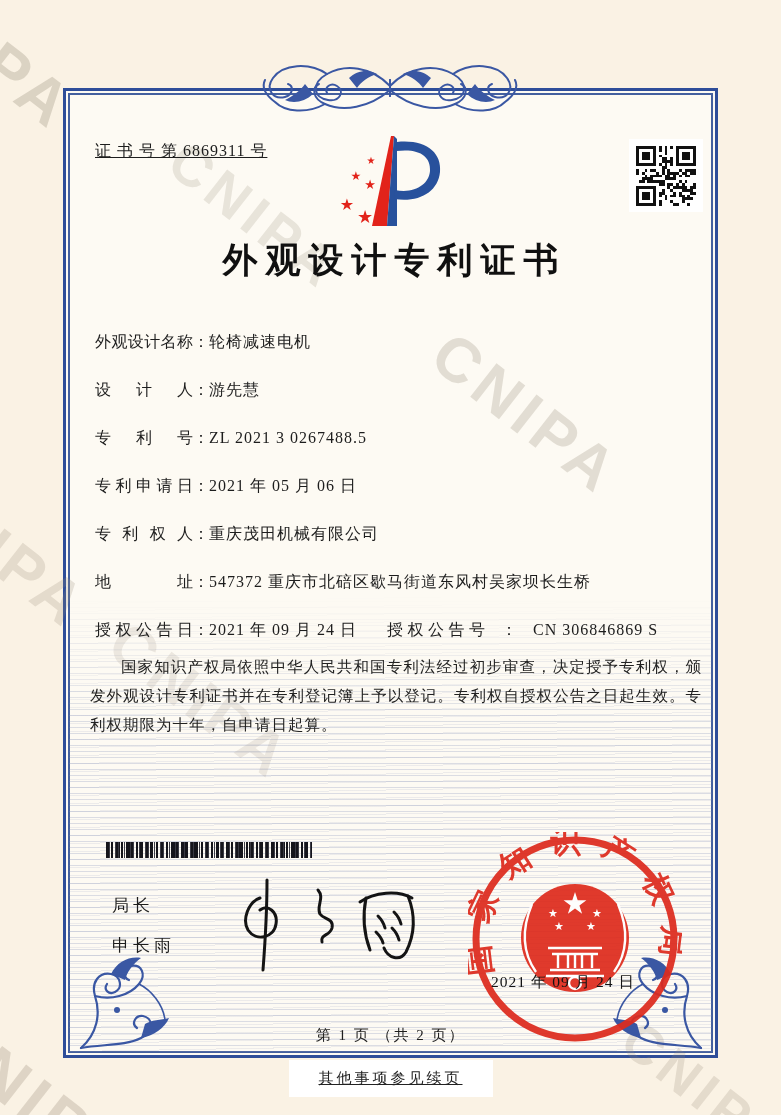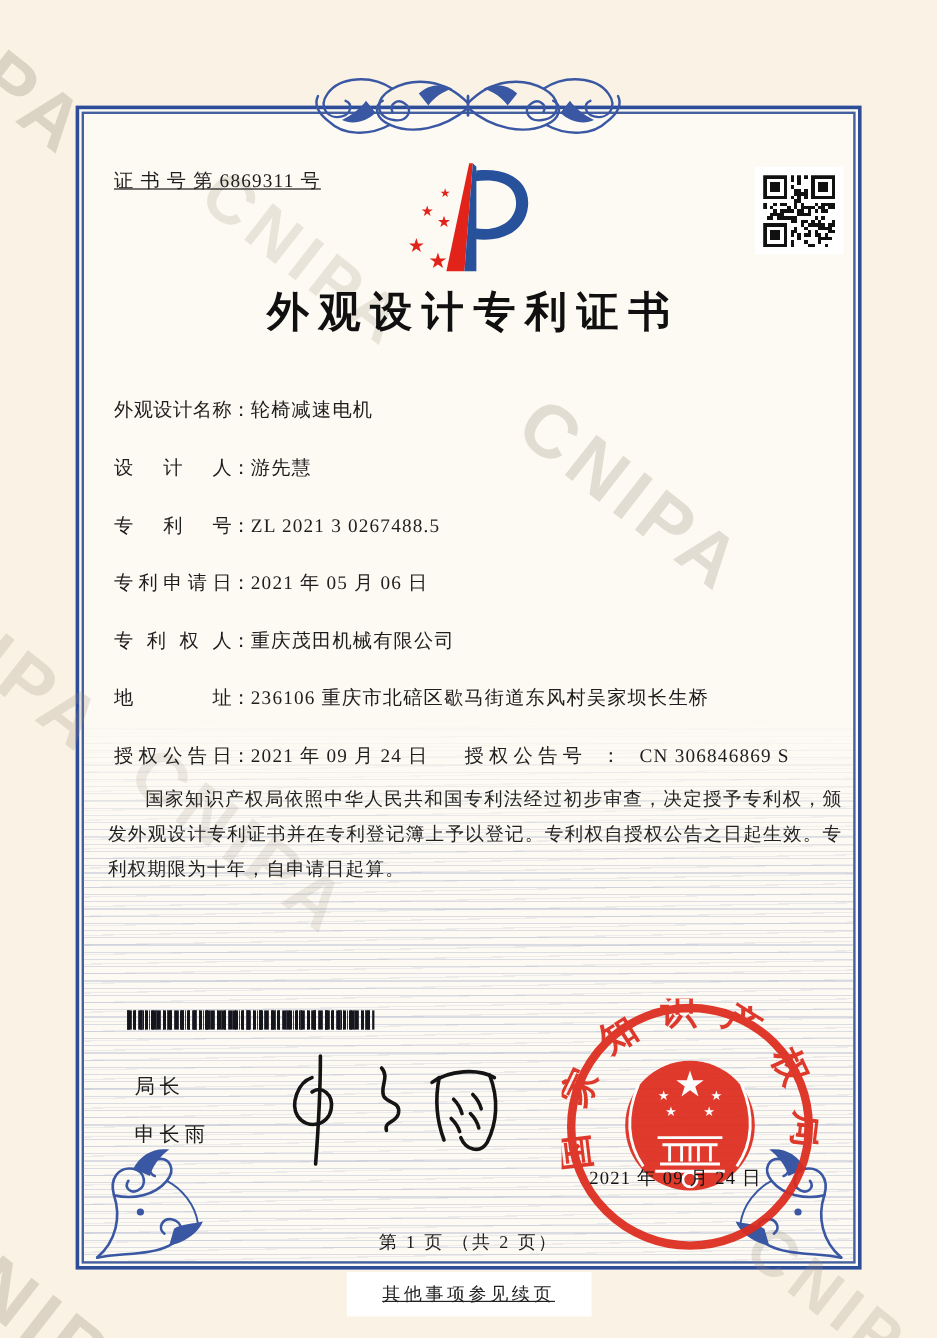--- a/index.html
+++ b/index.html
@@ -310,21 +310,21 @@
         <span class="fvalue">2021 年 05 月 06 日</span>
     </div>
     <div class="frow">
       <span class="flabel">专利权人</span>
         <span>：</span>
         <span class="fvalue">重庆茂田机械有限公司</span>
     </div>
     <div class="frow">
       <span class="flabel">地址</span>
         <span>：</span>
-        <span class="fvalue">236106 重庆市北碚区歇马街道东风村吴家坝长生桥</span>
+        <span class="fvalue">547372 重庆市北碚区歇马街道东风村吴家坝长生桥</span>
     </div>
     <div class="frow">
       <span class="flabel">授权公告日</span>
         <span>：</span>
         <span class="fvalue">2021 年 09 月 24 日</span>
       <span class="grant-group">
         <span class="flabel">授权公告号</span>
           <span>：</span>
           <span class="fvalue">CN 306846869 S</span>
       </span>

